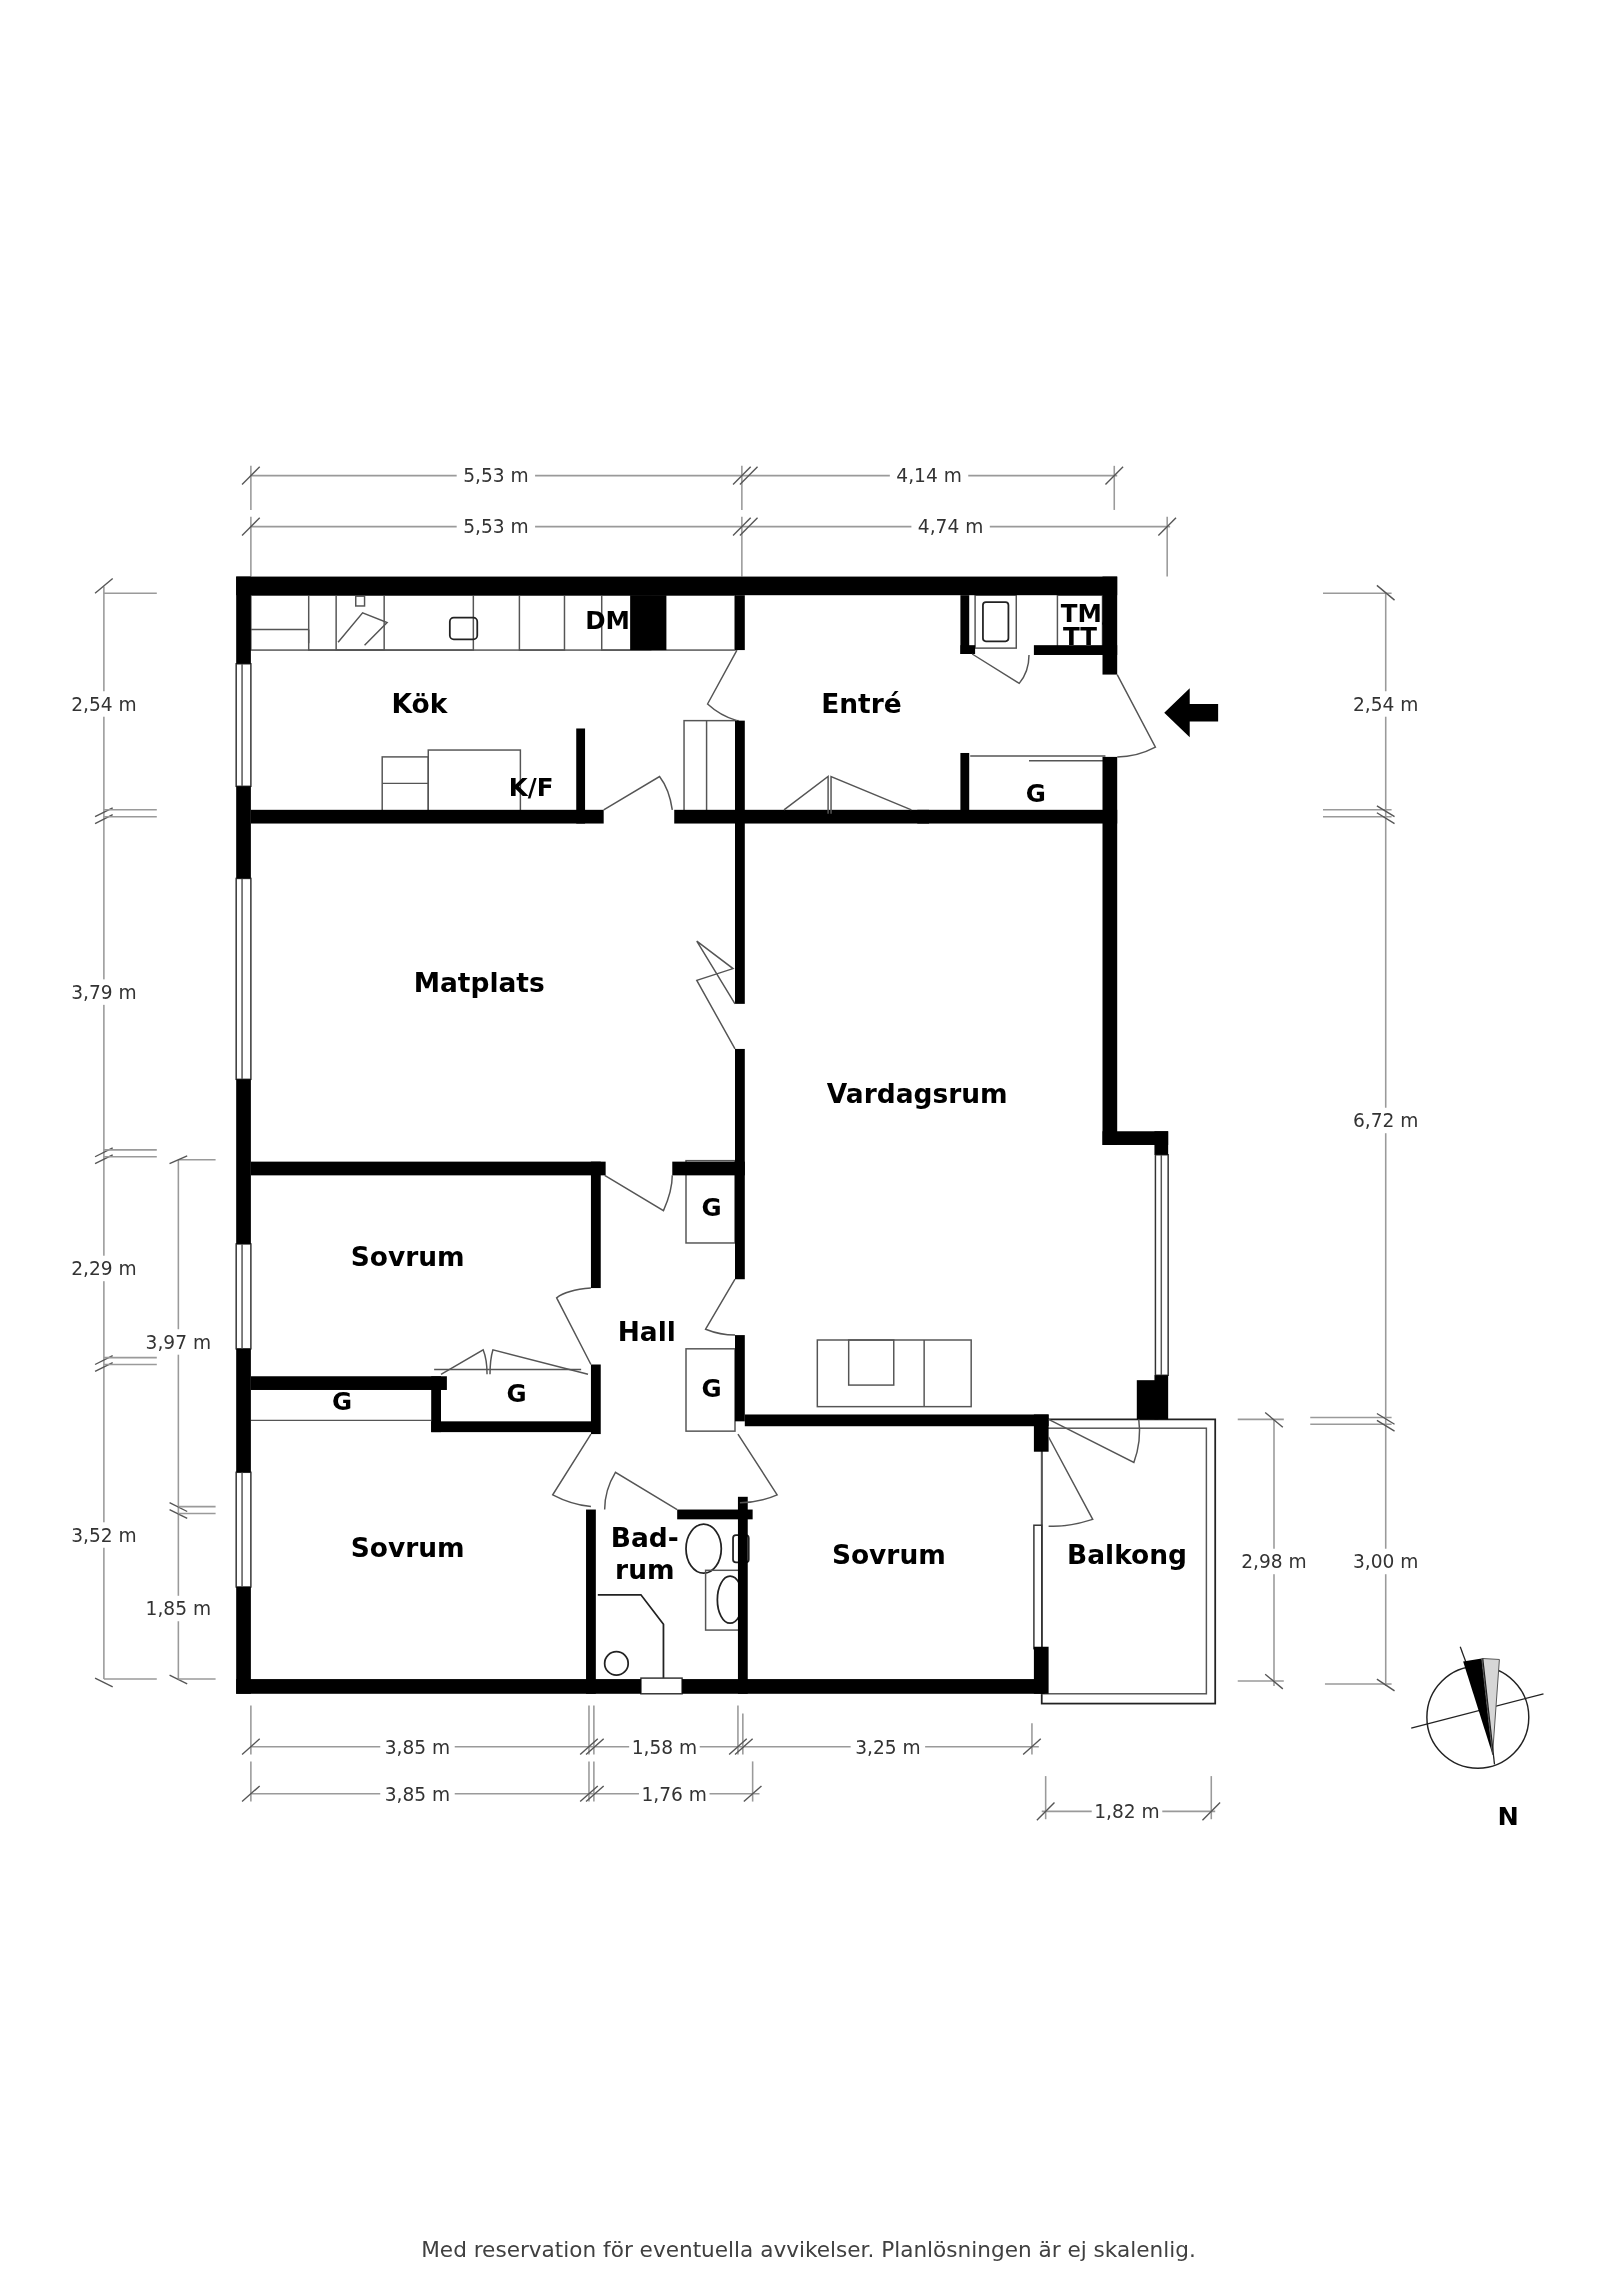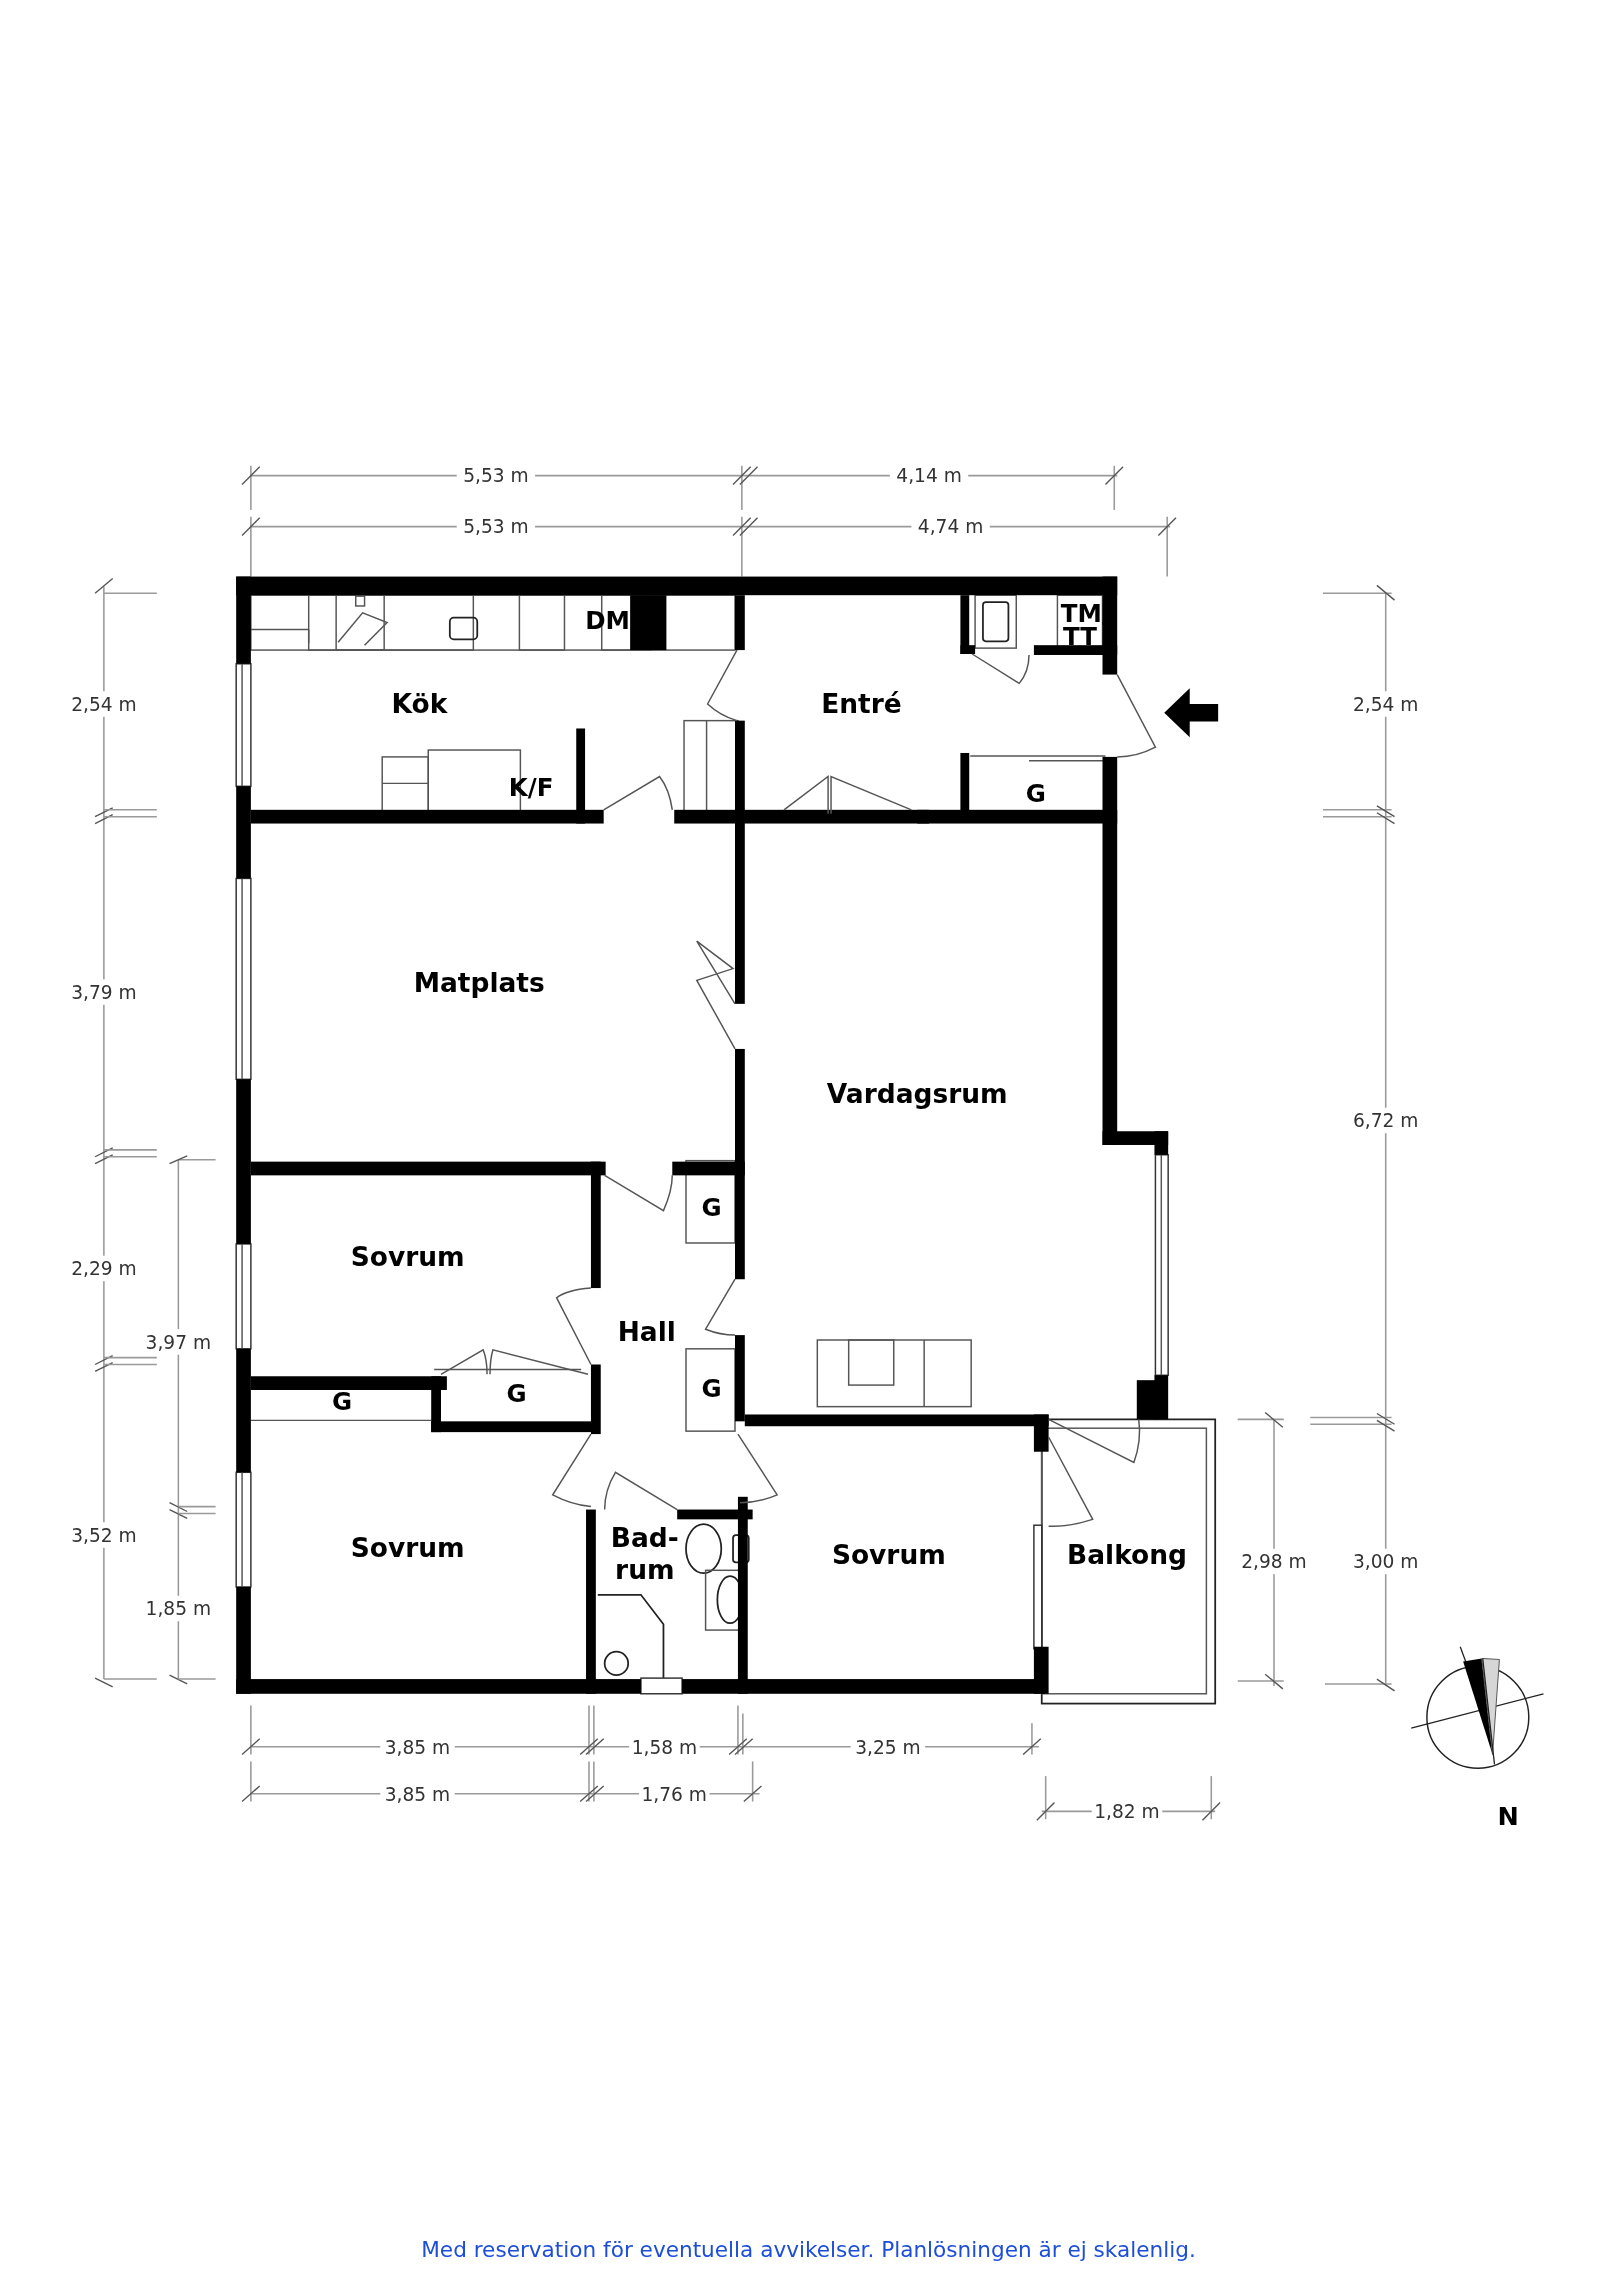--- a/index.html
+++ b/index.html
@@ -7,21 +7,21 @@
   #plan { position: absolute; left: 0; top: 0; width: 1617px; height: 2288px; }
   .wall { fill: #000; }
   .thin { fill: none; stroke: #555; stroke-width: 1.5; }
   .thin-dark { fill: none; stroke: #222; stroke-width: 1.8; }
   .window { fill: #fff; stroke: #333; stroke-width: 1.5; }
   .dim-line { stroke: #9a9a9a; stroke-width: 1.6; fill: none; }
   .dim-tick { stroke: #555; stroke-width: 1.4; }
   .dim-text { font-family: "DejaVu Sans", sans-serif; font-size: 19px; fill: #333; }
   .room-label { font-family: "DejaVu Sans", sans-serif; font-weight: bold; font-size: 27px; fill: #000; }
   .small-label { font-family: "DejaVu Sans", sans-serif; font-weight: bold; font-size: 25px; fill: #000; }
-  .footer { position: absolute; left: 0; width: 1617px; top: 2237px; text-align: center; font-family: "DejaVu Sans", sans-serif; font-size: 21.6px; color: #1d4ed8; }
+  .footer { position: absolute; left: 0; width: 1617px; top: 2237px; text-align: center; font-family: "DejaVu Sans", sans-serif; font-size: 21.6px; color: #404040; }
 </style>
 </head>
 <body>
 
 <svg id="plan" viewBox="0 0 1650 2334" xmlns="http://www.w3.org/2000/svg">
 
   <g>
 
     <line class="dim-line" x1="256" y1="485" x2="1140" y2="485"></line>
     <line class="dim-line" x1="256" y1="475" x2="256" y2="520"></line>

